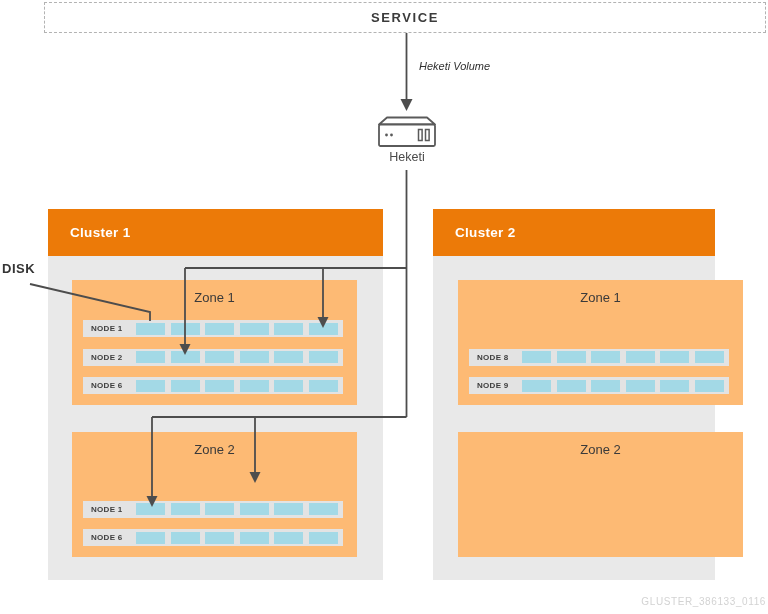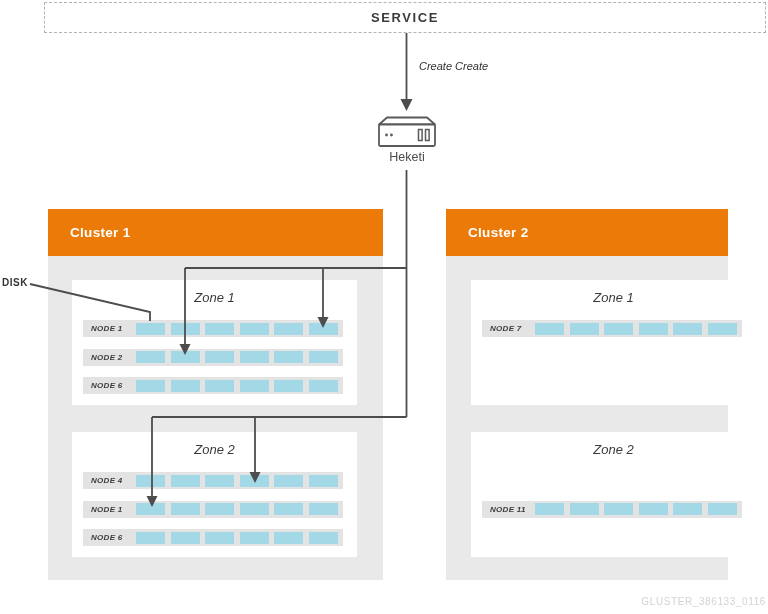--- a/index.html
+++ b/index.html
@@ -39,43 +39,42 @@
 
   .heketi-label {
     position: absolute;
     left: 367px; top: 150px; width: 80px;
     text-align: center;
     font-size: 12.5px; color: #4a4a4a;
   }
 
   .disk-callout-label {
     position: absolute;
-    left: 2px; top: 277px;
-    font-size: 10px; font-weight: bold; letter-spacing: 0.5px;
+    left: 2px; top: 261px;
+    font-size: 13px; font-weight: bold; letter-spacing: 0.5px;
     color: #353535;
   }
 
   
   .cluster { position: absolute; top: 209px; height: 371px; padding-left: 28px; }
   .cluster-header {
     position: absolute; left: 0; top: 0; right: 0; height: 47px;
     display: flex; align-items: center;
     padding-left: 22px;
   }
   .cluster-header span {
     color: #ffffff; font-weight: bold; font-size: 13.5px; letter-spacing: 0.3px;
   }
   .cluster-body {
     position: absolute; left: 0; top: 47px; right: 0; bottom: 0;
   }
   .zone {
     position: absolute;
-    background: #ffffff;
+    background: #fdba74;
     height: 125px;
-    font-style: italic;
   }
   .zone-label {
     position: absolute; left: 0; right: 0; top: 10px;
     text-align: center;
     font-size: 13px; color: #3a3a3a;
   }
   .node-row {
     position: absolute;
     left: 11px; width: 260px; height: 17px;
     background: #e3e3e3;
@@ -110,21 +109,21 @@
 </style>
 </head>
 <body>
 
 <div class="canvas">
 
   <div class="service-box">
     <span>SERVICE</span>
   </div>
 
-  <div class="create-volume-label">Create Create</div>
+  <div class="create-volume-label">Heketi Volume</div>
 
   <div class="heketi-icon">
     <svg width="66" height="40" viewBox="0 0 66 40">
       <polygon points="5,12.5 13,5.5 53,5.5 61,12.5" fill="#ffffff" stroke="#5a5a5a" stroke-width="1.8" stroke-linejoin="round"></polygon>
       <rect x="5" y="12.5" width="56" height="21.5" rx="1.5" fill="#ffffff" stroke="#5a5a5a" stroke-width="1.8"></rect>
       <circle cx="12.5" cy="23" r="1.4" fill="#5a5a5a"></circle>
       <circle cx="17.5" cy="23" r="1.4" fill="#5a5a5a"></circle>
       <rect x="44.5" y="17.5" width="3.6" height="11" fill="none" stroke="#5a5a5a" stroke-width="1.5"></rect>
       <rect x="51.5" y="17.5" width="3.6" height="11" fill="none" stroke="#5a5a5a" stroke-width="1.5"></rect>
     </svg>
@@ -170,31 +169,20 @@
               <span class="disk" style="background:#a3d9e6"></span>
               <span class="disk" style="background:#a3d9e6"></span>
               <span class="disk" style="background:#a3d9e6"></span>
               <span class="disk" style="background:#a3d9e6"></span>
               <span class="disk" style="background:#a3d9e6"></span>
             </span>
           </div>
         </div>
         <div class="zone" style="left:24px; top:176px; width:285px;">
                <div class="zone-label">Zone 2</div>
-          <div class="node-row" style="top:40px; background:#e3e3e3">
-                 <span class="node-label">NODE 4</span>
-                 <span class="disk-strip">
-              <span class="disk" style="background:#a3d9e6"></span>
-              <span class="disk" style="background:#a3d9e6"></span>
-              <span class="disk" style="background:#a3d9e6"></span>
-              <span class="disk" style="background:#a3d9e6"></span>
-              <span class="disk" style="background:#a3d9e6"></span>
-              <span class="disk" style="background:#a3d9e6"></span>
-            </span>
-          </div>
           <div class="node-row" style="top:68.5px; background:#e3e3e3">
                  <span class="node-label">NODE 1</span>
                  <span class="disk-strip">
               <span class="disk" style="background:#a3d9e6"></span>
               <span class="disk" style="background:#a3d9e6"></span>
               <span class="disk" style="background:#a3d9e6"></span>
               <span class="disk" style="background:#a3d9e6"></span>
               <span class="disk" style="background:#a3d9e6"></span>
               <span class="disk" style="background:#a3d9e6"></span>
             </span>
@@ -206,52 +194,52 @@
               <span class="disk" style="background:#a3d9e6"></span>
               <span class="disk" style="background:#a3d9e6"></span>
               <span class="disk" style="background:#a3d9e6"></span>
               <span class="disk" style="background:#a3d9e6"></span>
               <span class="disk" style="background:#a3d9e6"></span>
             </span>
           </div>
         </div>
       </div>
     </div>
-  <div class="cluster" id="cluster-1" style="left:446px; width:282px;">
+  <div class="cluster" id="cluster-1" style="left:433px; width:282px;">
       <div class="cluster-header" style="background:#ec7a08">
              <span>Cluster 2</span>
            </div>
       <div class="cluster-body" style="background:#e9e9e9">
         <div class="zone" style="left:25px; top:24px; width:285px;">
                <div class="zone-label">Zone 1</div>
-          <div class="node-row" style="top:40px; background:#e3e3e3">
-                 <span class="node-label">NODE 7</span>
+          <div class="node-row" style="top:68.5px; background:#e3e3e3">
+                 <span class="node-label">NODE 8</span>
+                 <span class="disk-strip">
+              <span class="disk" style="background:#a3d9e6"></span>
+              <span class="disk" style="background:#a3d9e6"></span>
+              <span class="disk" style="background:#a3d9e6"></span>
+              <span class="disk" style="background:#a3d9e6"></span>
+              <span class="disk" style="background:#a3d9e6"></span>
+              <span class="disk" style="background:#a3d9e6"></span>
+            </span>
+          </div>
+          <div class="node-row" style="top:97px; background:#e3e3e3">
+                 <span class="node-label">NODE 9</span>
                  <span class="disk-strip">
               <span class="disk" style="background:#a3d9e6"></span>
               <span class="disk" style="background:#a3d9e6"></span>
               <span class="disk" style="background:#a3d9e6"></span>
               <span class="disk" style="background:#a3d9e6"></span>
               <span class="disk" style="background:#a3d9e6"></span>
               <span class="disk" style="background:#a3d9e6"></span>
             </span>
           </div>
         </div>
         <div class="zone" style="left:25px; top:176px; width:285px;">
                <div class="zone-label">Zone 2</div>
-          <div class="node-row" style="top:68.5px; background:#e3e3e3">
-                 <span class="node-label">NODE 11</span>
-                 <span class="disk-strip">
-              <span class="disk" style="background:#a3d9e6"></span>
-              <span class="disk" style="background:#a3d9e6"></span>
-              <span class="disk" style="background:#a3d9e6"></span>
-              <span class="disk" style="background:#a3d9e6"></span>
-              <span class="disk" style="background:#a3d9e6"></span>
-              <span class="disk" style="background:#a3d9e6"></span>
-            </span>
-          </div>
         </div>
       </div>
     </div>
 
   <div class="watermark">GLUSTER_386133_0116</div>
 
   <svg class="overlay" viewBox="0 0 768 614">
     <g stroke="#4d4d4d" stroke-width="1.8" fill="none">
 
       <path d="M406.5 33 V99"></path>

